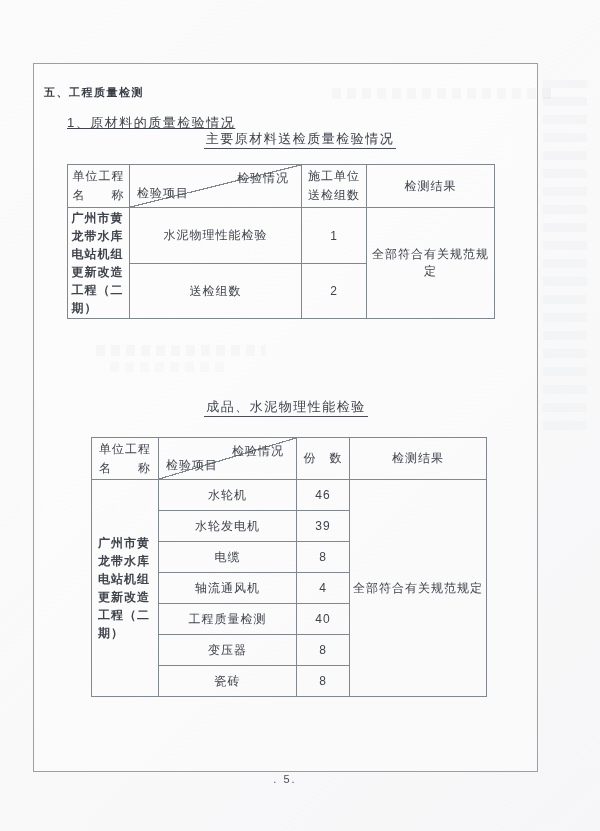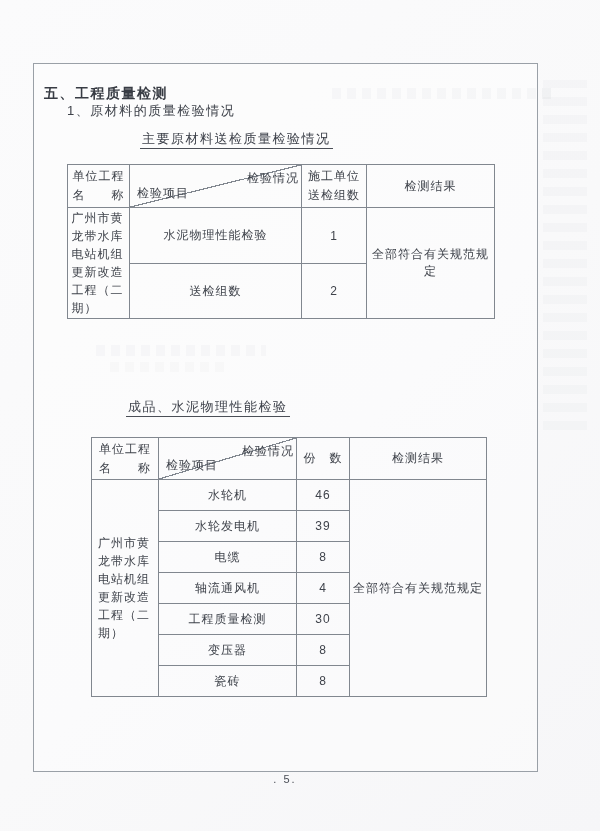--- a/index.html
+++ b/index.html
@@ -8,28 +8,28 @@
     background:linear-gradient(135deg,#fbfbfc 0%,#f9f9fa 55%,#f6f6f8 100%);
     font-family:"Liberation Sans","DejaVu Sans",sans-serif;
     color:#3f434b;overflow:hidden;
   }
   .frame{
     position:absolute;left:33px;top:63px;width:503px;height:707px;
     border:1px solid #9aa0a7;background:rgba(255,255,255,.35);
   }
   .heading{
     position:absolute;left:10px;top:21px;
-    font-size:14px;font-weight:bold;letter-spacing:1.5px;color:#383c44;
+    font-size:11px;font-weight:bold;letter-spacing:1.5px;color:#383c44;
   }
   .subheading{
-    position:absolute;left:33px;top:38px;
-    font-size:13px;letter-spacing:1.5px;color:#3f434b;
+    position:absolute;left:33px;top:50px;
+    font-size:13px;letter-spacing:1.5px;color:#3f434b;text-decoration:underline;
   }
   .tbl-title{
-    position:absolute;font-size:13px;letter-spacing:1.5px;color:#3d414a;
+    position:absolute;text-align:center;font-size:13px;letter-spacing:1.5px;color:#3d414a;
   }
   .tbl-title span{border-bottom:1px solid #4a4e56;padding:0 2px 2px 2px;}
   .title1{left:106px;top:66px;width:320px;}
   .title2{left:92px;top:334px;width:320px;}
   table.t{
     position:absolute;border-collapse:collapse;table-layout:fixed;
     font-size:12px;color:#3f434b;
   }
   table.t td{
     border:1px solid #81878f;vertical-align:middle;text-align:center;
@@ -37,23 +37,23 @@
   }
   .t1{left:33px;top:100px;width:427px;}
   .t2{left:57px;top:373px;width:395px;}
   td.head{line-height:19px;}
   .jst{width:52px;margin:0 auto;text-align-last:justify;text-align:justify;}
   td.diag{position:relative;}
   .diag-line{
     position:absolute;inset:0;
     background:linear-gradient(to bottom right,transparent calc(50% - 0.6px),#81878f calc(50% - 0.6px),#81878f calc(50% + 0.6px),transparent calc(50% + 0.6px));
   }
-  .diag-top{position:absolute;top:4px;right:2px;letter-spacing:1px;font-family:Liberation Serif, serif;}
+  .diag-top{position:absolute;top:4px;right:12px;letter-spacing:1px;font-family:Liberation Serif, serif;}
   .diag-bottom{position:absolute;bottom:4px;left:7px;letter-spacing:1px;}
-  td.unit{padding:2px 3px;}
+  td.unit{padding:2px 3px;font-weight:bold;}
   td.unit .wrap{
     width:54px;margin:0 auto;text-align:left;line-height:18px;
     word-break:break-all;line-break:anywhere;letter-spacing:1px;
   }
   td.item{text-align:left;padding-left:9px;}
   td.result{letter-spacing:1.5px;}
   .pagenum{
     position:absolute;left:250px;top:773px;width:70px;text-align:center;
     font-size:11px;letter-spacing:2px;color:#4a4e56;
   }
@@ -164,21 +164,21 @@
       <tr style="height:31px">
         <td class="item">电缆</td>
         <td>8</td>
       </tr>
       <tr style="height:31px">
         <td class="item">轴流通风机</td>
         <td>4</td>
       </tr>
       <tr style="height:31px">
         <td class="item">工程质量检测</td>
-        <td>30</td>
+        <td>40</td>
       </tr>
       <tr style="height:31px">
         <td class="item">变压器</td>
         <td>8</td>
       </tr>
       <tr style="height:31px">
         <td class="item">瓷砖</td>
         <td>8</td>
       </tr>
     </tbody>

